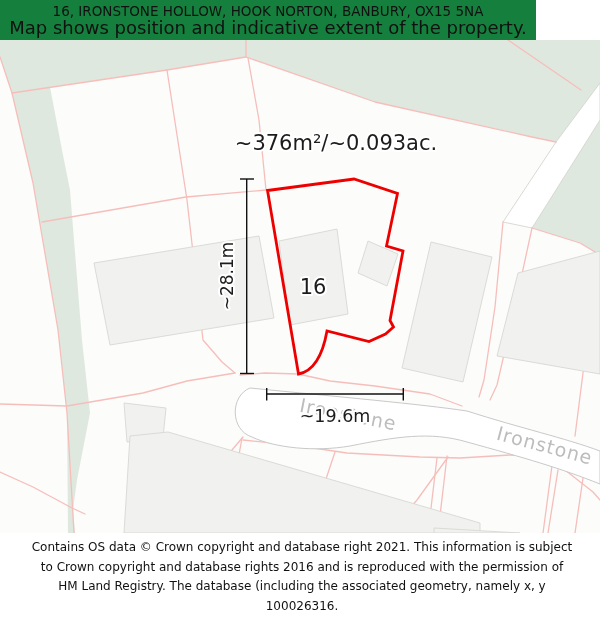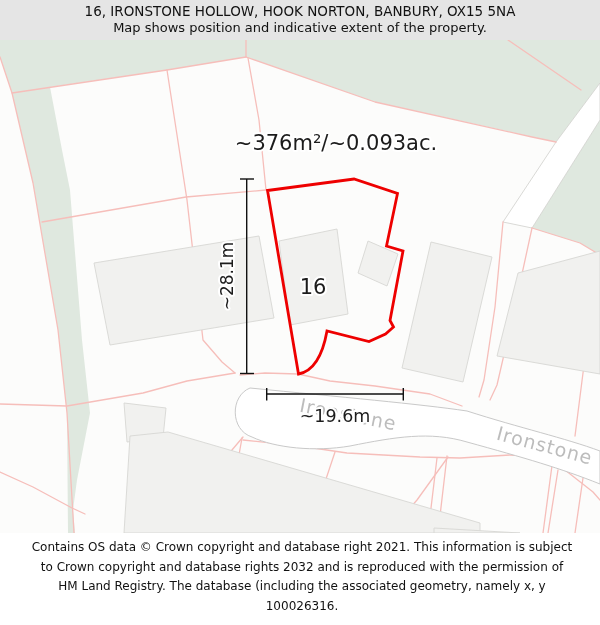--- a/index.html
+++ b/index.html
@@ -1,19 +1,19 @@
 <!DOCTYPE html>
 <html><head>
 <meta charset="utf-8">
 <style>
   html,body{margin:0;padding:0;background:#ffffff;}
   body{width:600px;height:625px;position:relative;font-family:"DejaVu Sans","Liberation Sans",sans-serif;color:#111;overflow:hidden;}
-  .header{position:absolute;top:0;left:0;width:600px;height:40px;text-align:center;background:#e5e5e5;}
+  .header{position:absolute;top:0;left:0;width:536px;height:40px;text-align:center;background:#15803d;}
   .header .title{font-size:13.5px;line-height:16px;padding-top:3px;white-space:nowrap;}
-  .header .subtitle{font-size:13px;line-height:15px;margin-top:1px;white-space:nowrap;}
+  .header .subtitle{font-size:18px;line-height:15px;margin-top:1px;white-space:nowrap;}
   .map-wrap{position:absolute;top:40px;left:0;width:600px;height:493px;}
   svg{display:block;}
   .footer{position:absolute;top:538px;left:0;width:596px;padding-left:4px;background:#fff;}
   .footer div{font-size:12px;line-height:19.5px;white-space:nowrap;text-align:center;}
   text{font-family:"DejaVu Sans","Liberation Sans",sans-serif;}
   .halo{paint-order:stroke;stroke:#ffffff;stroke-width:4px;stroke-linejoin:round;}
   .roadlabel{letter-spacing:1px;}
 </style>
 </head>
 <body>
@@ -95,16 +95,16 @@
   <text class="halo" font-size="17.5" text-anchor="middle" transform="translate(335,382)" fill="#1c1c1c">~19.6m</text>
 
   <text class="halo" font-size="21" text-anchor="middle" x="336" y="110" fill="#1c1c1c">~376m²/~0.093ac.</text>
 
   <text class="halo" font-size="21" text-anchor="middle" x="313" y="254" fill="#1c1c1c">16</text>
 </svg>
 </div>
 
 <div class="footer">
   <div>Contains OS data © Crown copyright and database right 2021. This information is subject</div>
-  <div>to Crown copyright and database rights 2032 and is reproduced with the permission of</div>
+  <div>to Crown copyright and database rights 2016 and is reproduced with the permission of</div>
   <div>HM Land Registry. The database (including the associated geometry, namely x, y</div>
   <div>100026316.</div>
 </div>
 
 </body></html>

